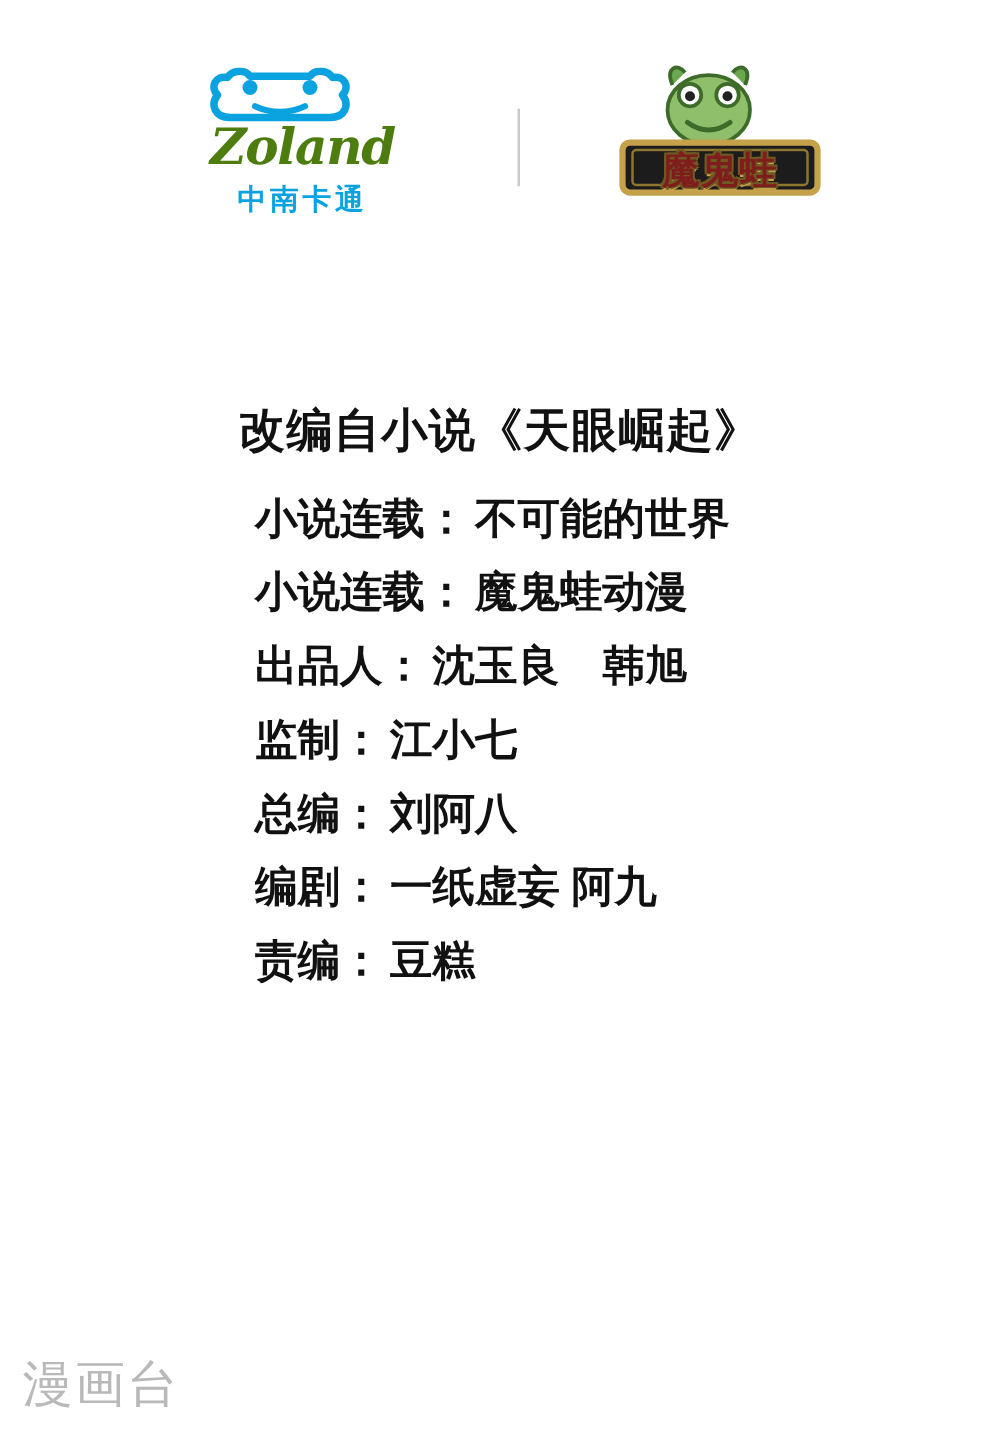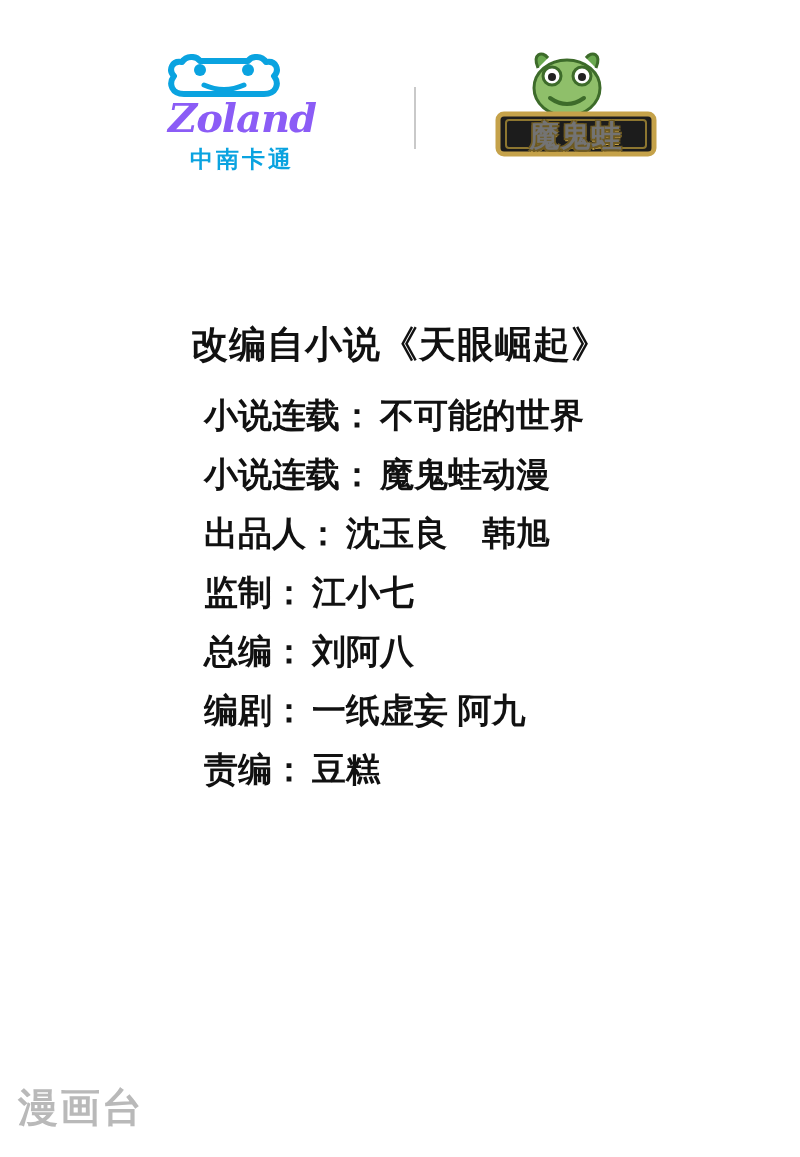--- a/index.html
+++ b/index.html
@@ -55,21 +55,21 @@
   .zl-word {
     position: absolute;
     left: 8px;
     top: 48px;
     width: 220px;
     text-align: center;
     font-family: "DejaVu Serif", serif;
     font-style: italic;
     font-weight: bold;
     font-size: 40px;
-    color: #8b5cf6;
+    color: #4d7c0f;
     letter-spacing: -1px;
     line-height: 44px;
   }
   .zl-cn {
     position: absolute;
     left: 8px;
     top: 96px;
     width: 220px;
     text-align: center;
     font-size: 23px;
@@ -94,21 +94,21 @@
     height: 52px;
   }
   .df-text {
     position: absolute;
     left: 0;
     top: 68px;
     width: 200px;
     text-align: center;
     font-size: 30px;
     font-weight: bold;
-    color: #737373;
+    color: #7f1d1d;
     letter-spacing: 1px;
     text-shadow:
       -1.5px -1.5px 0 #6e5a22, 1.5px -1.5px 0 #6e5a22,
       -1.5px 1.5px 0 #6e5a22, 1.5px 1.5px 0 #6e5a22,
       0 3px 0 #c5a24a;
   }
 
   
   .heading {
     position: absolute;
@@ -140,21 +140,21 @@
   }
   .credit-line .label { letter-spacing: 0px; }
   .credit-line .value { margin-left: 6px; }
 
   
   .watermark {
     position: absolute;
     left: 18px;
     bottom: 22px;
     font-size: 40px;
-    font-weight: bold;
+    font-weight: normal;
     color: #b9b9b9;
     letter-spacing: 2px;
   }
 </style>
 </head>
 <body>
 
 <div class="logo-band">
 
   <div class="logo-left">

